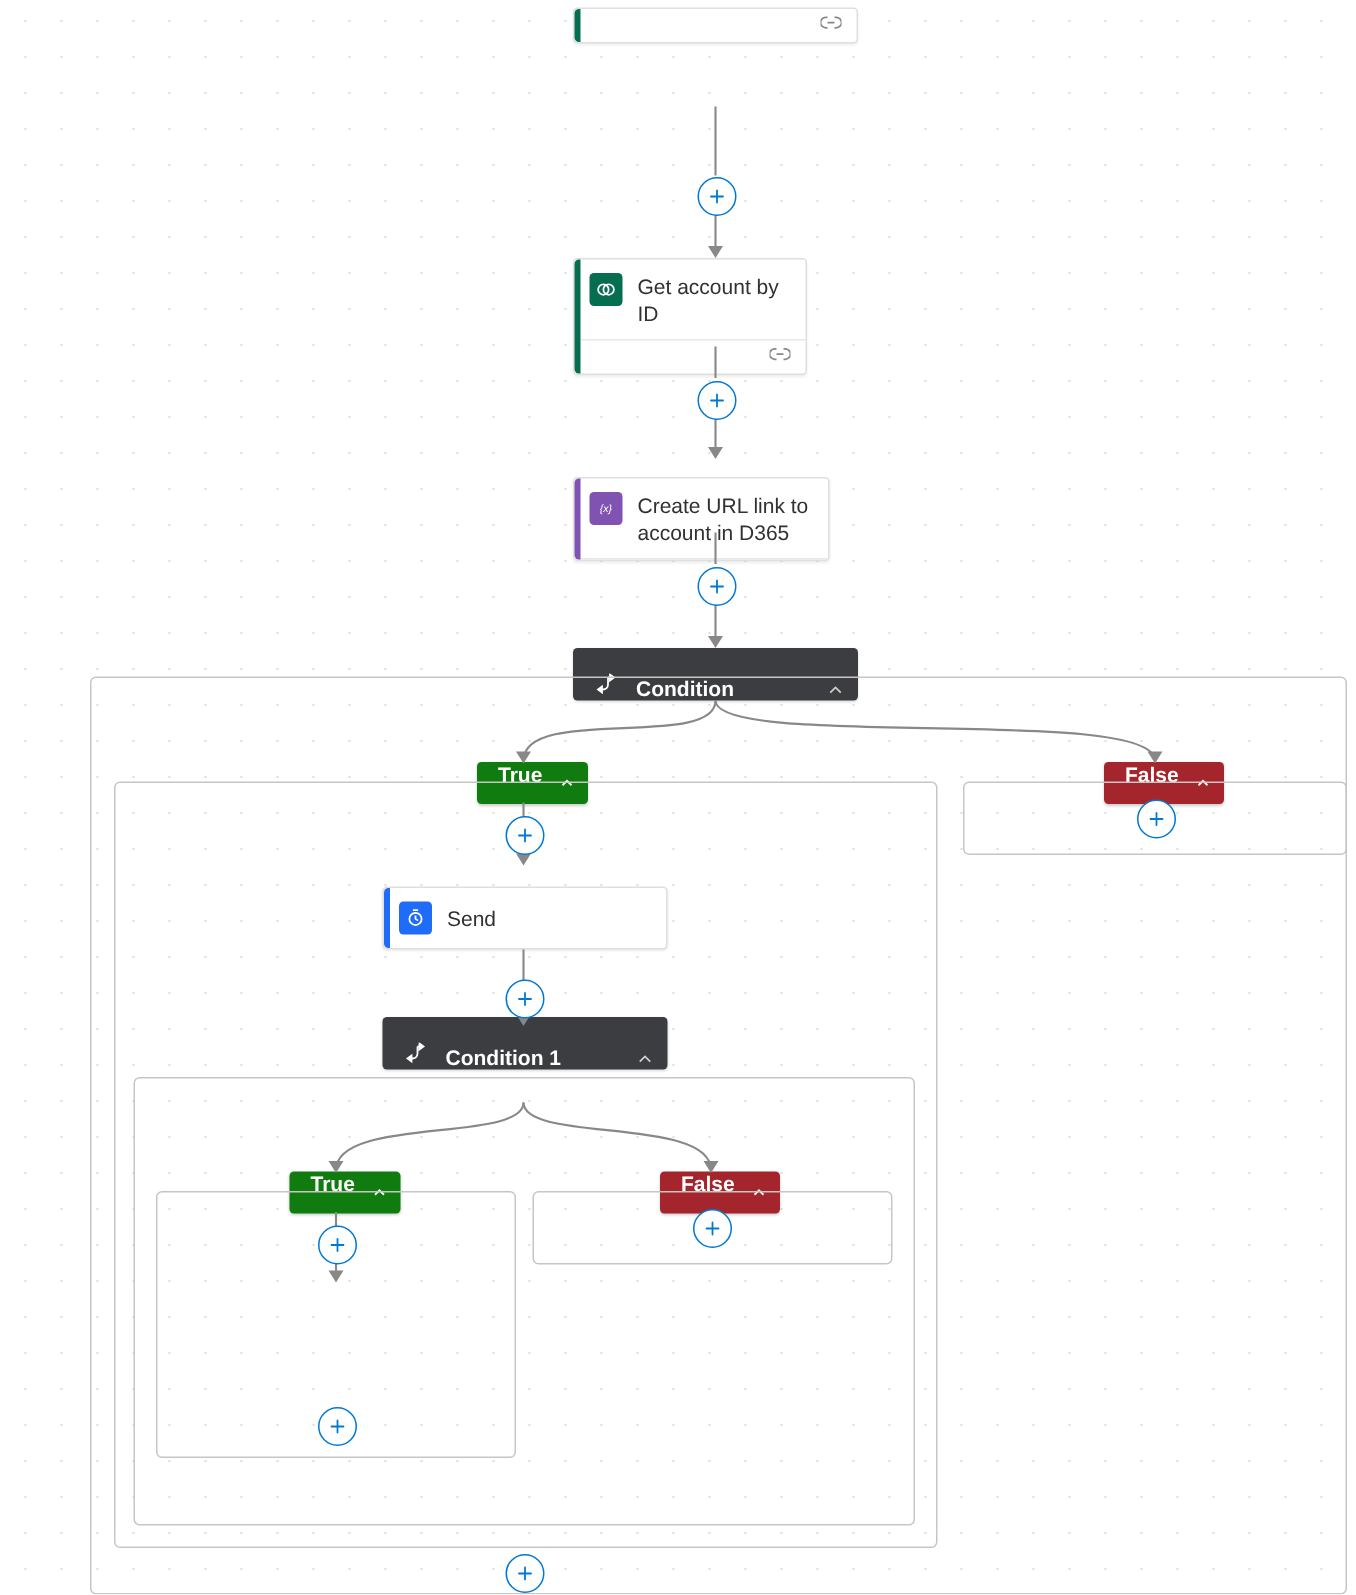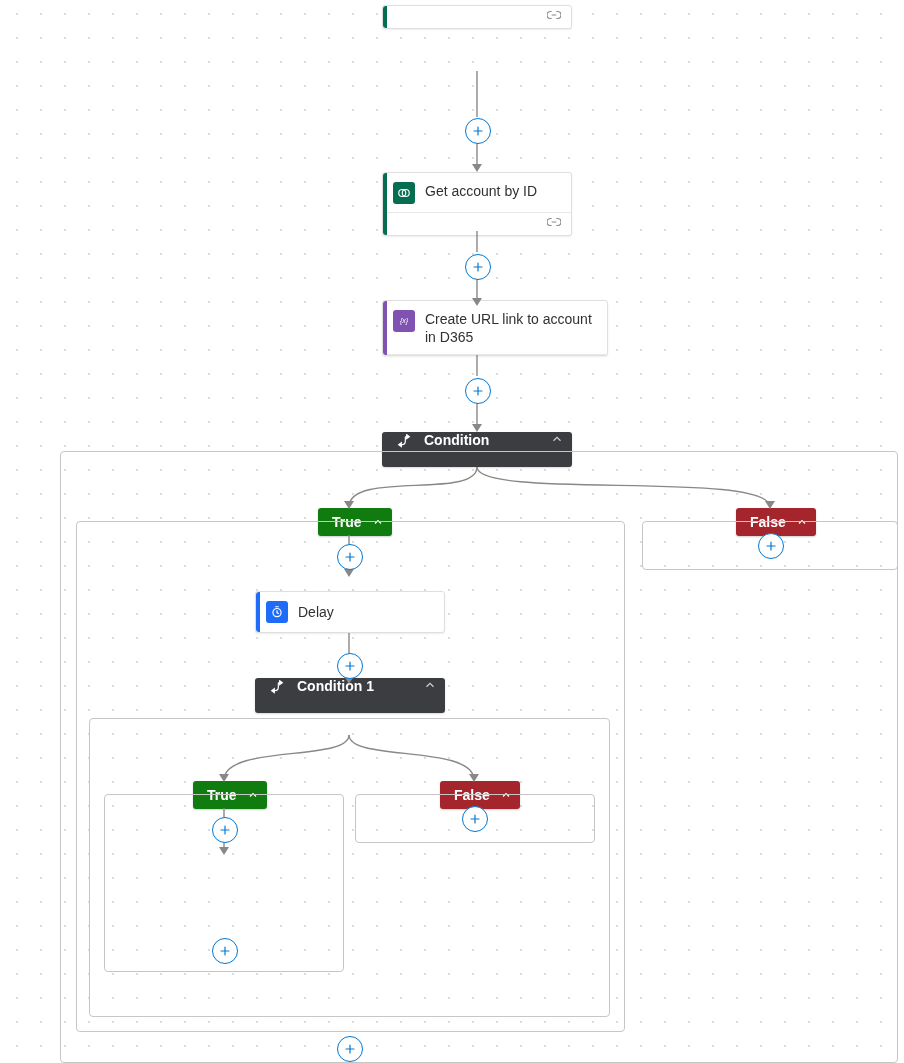--- a/index.html
+++ b/index.html
@@ -9,26 +9,26 @@
   .card{position:absolute;box-sizing:border-box;background:#fff;border:1px solid #e1dfdd;border-radius:3px;
     box-shadow:0 1px 2px rgba(0,0,0,.08)}
   .card .hdr{display:flex;align-items:flex-start;padding:8px 10px 8px 10px;border-bottom:1px solid #e9e8e7;gap:10px}
   .card .bar{position:absolute;left:0;top:0;bottom:0;width:4px;border-top-left-radius:3px;border-bottom-left-radius:3px}
   .card .icon{width:22px;height:22px;border-radius:3px;flex:none;display:flex;align-items:center;justify-content:center;margin-top:1px}
   .card .ttl{flex:1;font-size:14px;line-height:1.3;padding-top:1px}
   .card .ftr{height:22px;position:relative}
   .link-icon{position:absolute;right:10px;bottom:5px;color:#8a8886}
 
   .dark{position:absolute;box-sizing:border-box;background:#3b3d41;color:#fff;border-radius:3px;
-    display:flex;align-items:flex-start;box-shadow:0 1px 2px rgba(0,0,0,.15)}
+    display:flex;align-items:flex-end;box-shadow:0 1px 2px rgba(0,0,0,.15)}
   .dark .icon{width:20px;height:20px;margin:0 10px 0 12px;display:flex;align-items:center;justify-content:center}
   .dark .ttl{flex:1;font-weight:600;font-size:14px}
   .dark .chev{width:30px;display:flex;align-items:center;justify-content:center;color:#d0d0d0}
 
-  .pill{position:absolute;height:28px;display:flex;align-items:center;border-radius:3px;padding:0 8px 0 14px;
+  .pill{position:absolute;height:28px;display:flex;border-radius:3px;padding:0 8px 0 14px;
     font-weight:600;color:#fff;font-size:14px;box-shadow:0 1px 2px rgba(0,0,0,.2)}
   .pill .chev{margin-left:10px;display:flex;align-items:center}
 
   .add{position:absolute;width:24px;height:24px;border-radius:50%;border:1px solid #0078d4;background:#fff;
     display:flex;align-items:center;justify-content:center;color:#0078d4;z-index:3}
 
   .groupbox{position:absolute;box-sizing:border-box;border:1px solid #c8c6c4;border-radius:4px;background:rgba(255,255,255,.0)}
 
   .conn{position:absolute;z-index:1}
   .conn line, .conn path{stroke:#8a8886;stroke-width:1.4;fill:none}
@@ -90,21 +90,21 @@
       </span>
     </div>
   </div>
 
   <div class="add" style="left:465px;top:118px">
     <svg width="12" height="12" viewBox="0 0 24 24">
         <path d="M12 4v16M4 12h16" stroke="#0078d4" stroke-width="2.4" stroke-linecap="round"></path>
       </svg>
   </div>
 
-  <div class="card" style="left:382px;top:172px;width:190px">
+  <div class="card" style="left:382px;top:172px;width:156px">
     <div class="bar" style="background:#066e50"></div>
     <div class="hdr">
       <div class="icon" style="background:#066e50">
         <svg width="14" height="14" viewBox="0 0 24 24">
             <circle cx="9" cy="12" r="6" fill="none" stroke="#fff" stroke-width="2"></circle>
             <circle cx="15" cy="12" r="6" fill="none" stroke="#fff" stroke-width="2"></circle>
           </svg>
       </div>
       <div class="ttl">Get account by ID</div>
     </div>
@@ -116,21 +116,21 @@
       </span>
     </div>
   </div>
 
   <div class="add" style="left:465px;top:254px">
     <svg width="12" height="12" viewBox="0 0 24 24">
         <path d="M12 4v16M4 12h16" stroke="#0078d4" stroke-width="2.4" stroke-linecap="round"></path>
       </svg>
   </div>
 
-  <div class="card" style="left:382px;top:300px;width:226px">
+  <div class="card" style="left:382px;top:318px;width:171px">
     <div class="bar" style="background:#8053b3"></div>
     <div class="hdr">
       <div class="icon" style="background:#8053b3">
         <svg width="14" height="14" viewBox="0 0 24 24">
             <text x="12" y="16" text-anchor="middle" font-size="12" font-family="Arial" fill="#fff" font-style="italic">{x}</text>
           </svg>
       </div>
       <div class="ttl">Create URL link to account in D365</div>
     </div>
   </div>
@@ -191,21 +191,21 @@
 
   <div class="smallcard" style="left:255px;top:591px;width:190px">
     <div class="bar" style="background:#1f6cf9"></div>
     <div class="row">
       <div class="icon" style="background:#1f6cf9">
         <svg width="14" height="14" viewBox="0 0 24 24">
             <circle cx="12" cy="13" r="7" fill="none" stroke="#fff" stroke-width="2"></circle>
             <path d="M12 9v4l3 2M9 3h6" stroke="#fff" stroke-width="2" fill="none"></path>
           </svg>
       </div>
-      <div class="ttl">Delay</div>
+      <div class="ttl">Send</div>
     </div>
   </div>
 
   <div class="add" style="left:337px;top:653px">
     <svg width="12" height="12" viewBox="0 0 24 24">
         <path d="M12 4v16M4 12h16" stroke="#0078d4" stroke-width="2.4" stroke-linecap="round"></path>
       </svg>
   </div>
 
   <div class="dark" style="left:255px;top:678px;width:190px;height:35px">

